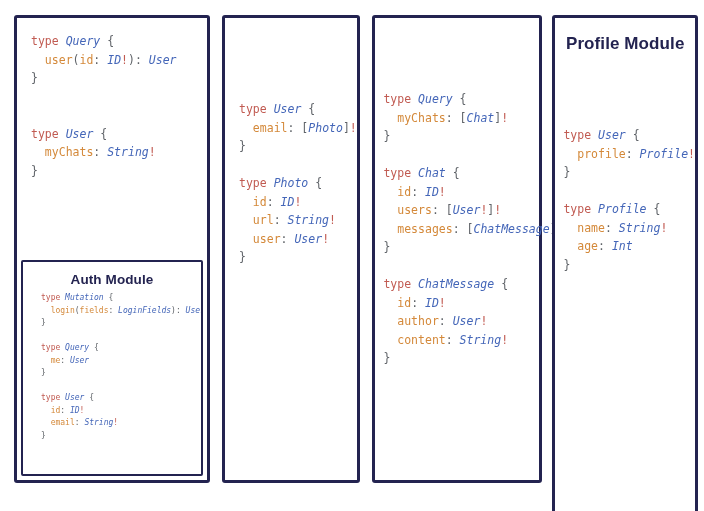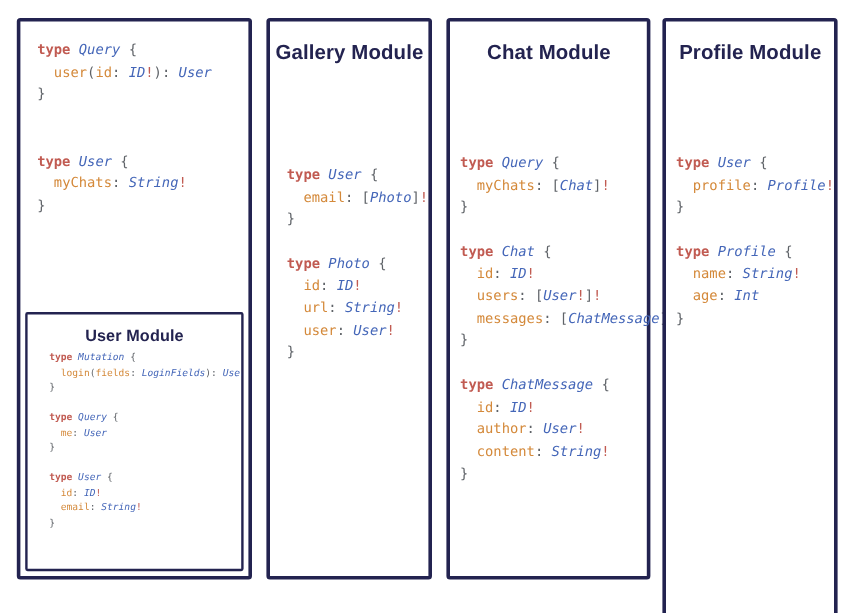--- a/index.html
+++ b/index.html
@@ -62,21 +62,21 @@
     line-height: 18.5px;
     white-space: pre;
     color: #5f6368;
   }
   .code.small {
     font-size: 8px;
     line-height: 12.5px;
   }
 
   
-  .t-kw   { color: #c15b52; font-weight: bold; }   
+  .t-kw   { color: #c15b52; }   
   .t-type { color: #4466b8; font-style: italic; }   
   .t-fld  { color: #d4893a; }   
   .t-pn   { color: #5f6368; }   
   .t-bang { color: #c15b52; }   
 
   .code-block { padding: 0; }
 
   
   .body-user    { padding: 14px 0 0 14px; flex: 0 0 auto; }
   .body-gallery { padding: 82px 0 0 14px; flex: 0 0 auto; }
@@ -109,52 +109,50 @@
   <span class="t-fld">user</span><span class="t-pn">(</span><span class="t-fld">id</span><span class="t-pn">: </span><span class="t-type">ID</span><span class="t-bang">!</span><span class="t-pn">)</span><span class="t-pn">: </span><span class="t-type">User</span>
 <span class="t-pn">}</span>
 <span class="t-pn"></span>
 <span class="t-pn"></span>
 <span class="t-kw">type</span> <span class="t-type">User</span> <span class="t-pn">{</span><span class="t-pn"></span>
   <span class="t-fld">myChats</span><span class="t-pn">: </span><span class="t-type">String</span><span class="t-bang">!</span>
 <span class="t-pn">}</span></div>
 
     <div class="nested-wrap">
       <div class="card-nested">
-        <div class="card-title sub">User Module</div>
+        <div class="card-title sub">Auth Module</div>
         <div class="code code-block small body-auth"><span class="t-kw">type</span> <span class="t-type">Mutation</span> <span class="t-pn">{</span><span class="t-pn"></span>
   <span class="t-fld">login</span><span class="t-pn">(</span><span class="t-fld">fields</span><span class="t-pn">: </span><span class="t-type">LoginFields</span><span class="t-pn">)</span><span class="t-pn">: </span><span class="t-type">User</span>
 <span class="t-pn">}</span>
 <span class="t-pn"></span>
 <span class="t-kw">type</span> <span class="t-type">Query</span> <span class="t-pn">{</span><span class="t-pn"></span>
   <span class="t-fld">me</span><span class="t-pn">: </span><span class="t-type">User</span>
 <span class="t-pn">}</span>
 <span class="t-pn"></span>
 <span class="t-kw">type</span> <span class="t-type">User</span> <span class="t-pn">{</span><span class="t-pn"></span>
   <span class="t-fld">id</span><span class="t-pn">: </span><span class="t-type">ID</span><span class="t-bang">!</span>
   <span class="t-fld">email</span><span class="t-pn">: </span><span class="t-type">String</span><span class="t-bang">!</span>
 <span class="t-pn">}</span></div>
       </div>
     </div>
   </div>
 
   <div class="card card-gallery">
-    <div class="card-title">Gallery Module</div>
     <div class="code code-block body-gallery"><span class="t-kw">type</span> <span class="t-type">User</span> <span class="t-pn">{</span><span class="t-pn"></span>
   <span class="t-fld">email</span><span class="t-pn">: </span><span class="t-pn">[</span><span class="t-type">Photo</span><span class="t-pn">]</span><span class="t-bang">!</span>
 <span class="t-pn">}</span>
 <span class="t-pn"></span>
 <span class="t-kw">type</span> <span class="t-type">Photo</span> <span class="t-pn">{</span><span class="t-pn"></span>
   <span class="t-fld">id</span><span class="t-pn">: </span><span class="t-type">ID</span><span class="t-bang">!</span>
   <span class="t-fld">url</span><span class="t-pn">: </span><span class="t-type">String</span><span class="t-bang">!</span>
   <span class="t-fld">user</span><span class="t-pn">: </span><span class="t-type">User</span><span class="t-bang">!</span>
 <span class="t-pn">}</span></div>
   </div>
 
   <div class="card card-chat">
-    <div class="card-title">Chat Module</div>
     <div class="code code-block body-chat"><span class="t-kw">type</span> <span class="t-type">Query</span> <span class="t-pn">{</span><span class="t-pn"></span>
   <span class="t-fld">myChats</span><span class="t-pn">: </span><span class="t-pn">[</span><span class="t-type">Chat</span><span class="t-pn">]</span><span class="t-bang">!</span>
 <span class="t-pn">}</span>
 <span class="t-pn"></span>
 <span class="t-kw">type</span> <span class="t-type">Chat</span> <span class="t-pn">{</span><span class="t-pn"></span>
   <span class="t-fld">id</span><span class="t-pn">: </span><span class="t-type">ID</span><span class="t-bang">!</span>
   <span class="t-fld">users</span><span class="t-pn">: </span><span class="t-pn">[</span><span class="t-type">User</span><span class="t-bang">!</span><span class="t-pn">]</span><span class="t-bang">!</span>
   <span class="t-fld">messages</span><span class="t-pn">: </span><span class="t-pn">[</span><span class="t-type">ChatMessage</span><span class="t-pn">]</span><span class="t-bang">!</span>
 <span class="t-pn">}</span>
 <span class="t-pn"></span>

